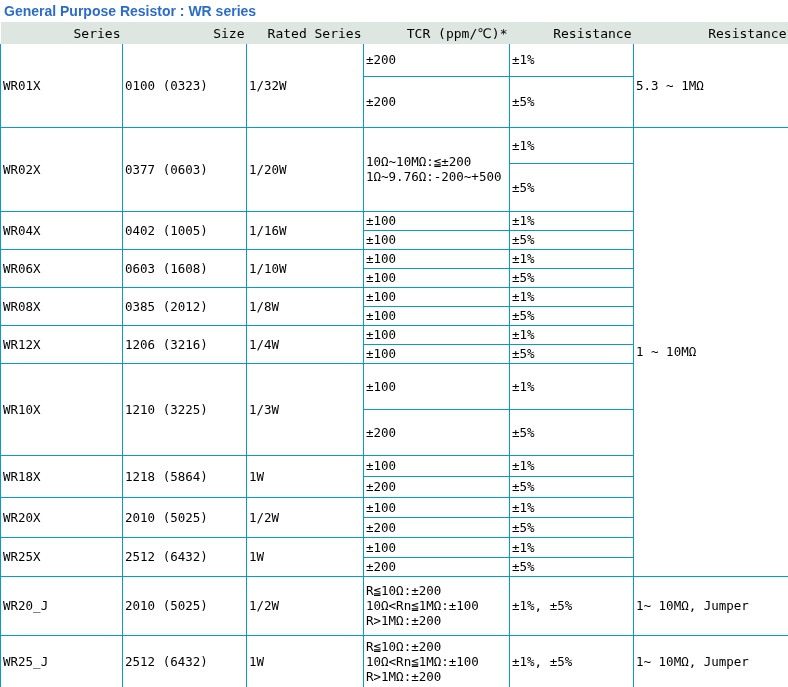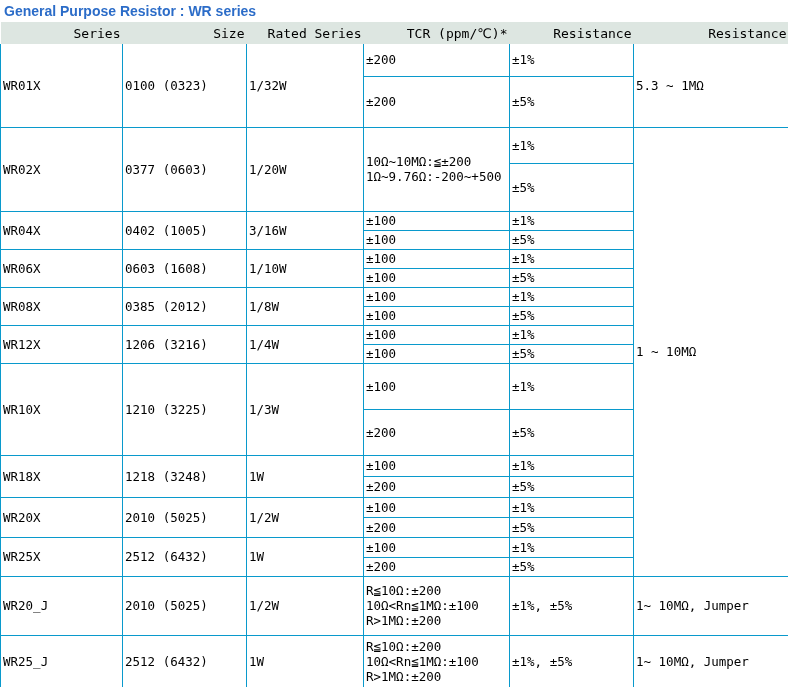--- a/index.html
+++ b/index.html
@@ -89,21 +89,21 @@
         <td>±1%</td>
         <td rowspan="18">1 ~ 10MΩ</td>
       </tr>
       <tr class="rh48">
         <td>±5%</td>
       </tr>
 
       <tr class="rh19">
         <td rowspan="2">WR04X</td>
         <td rowspan="2">0402 (1005)</td>
-        <td rowspan="2">3/16W</td>
+        <td rowspan="2">1/16W</td>
         <td>±100</td>
         <td>±1%</td>
       </tr>
       <tr class="rh19">
         <td>±100</td>
         <td>±5%</td>
       </tr>
 
       <tr class="rh19">
         <td rowspan="2">WR06X</td>
@@ -148,21 +148,21 @@
         <td>±100</td>
         <td>±1%</td>
       </tr>
       <tr class="rh46">
         <td>±200</td>
         <td>±5%</td>
       </tr>
 
       <tr class="rh21">
         <td rowspan="2">WR18X</td>
-        <td rowspan="2">1218 (3248)</td>
+        <td rowspan="2">1218 (5864)</td>
         <td rowspan="2">1W</td>
         <td>±100</td>
         <td>±1%</td>
       </tr>
       <tr class="rh21">
         <td>±200</td>
         <td>±5%</td>
       </tr>
 
       <tr class="rh20">

